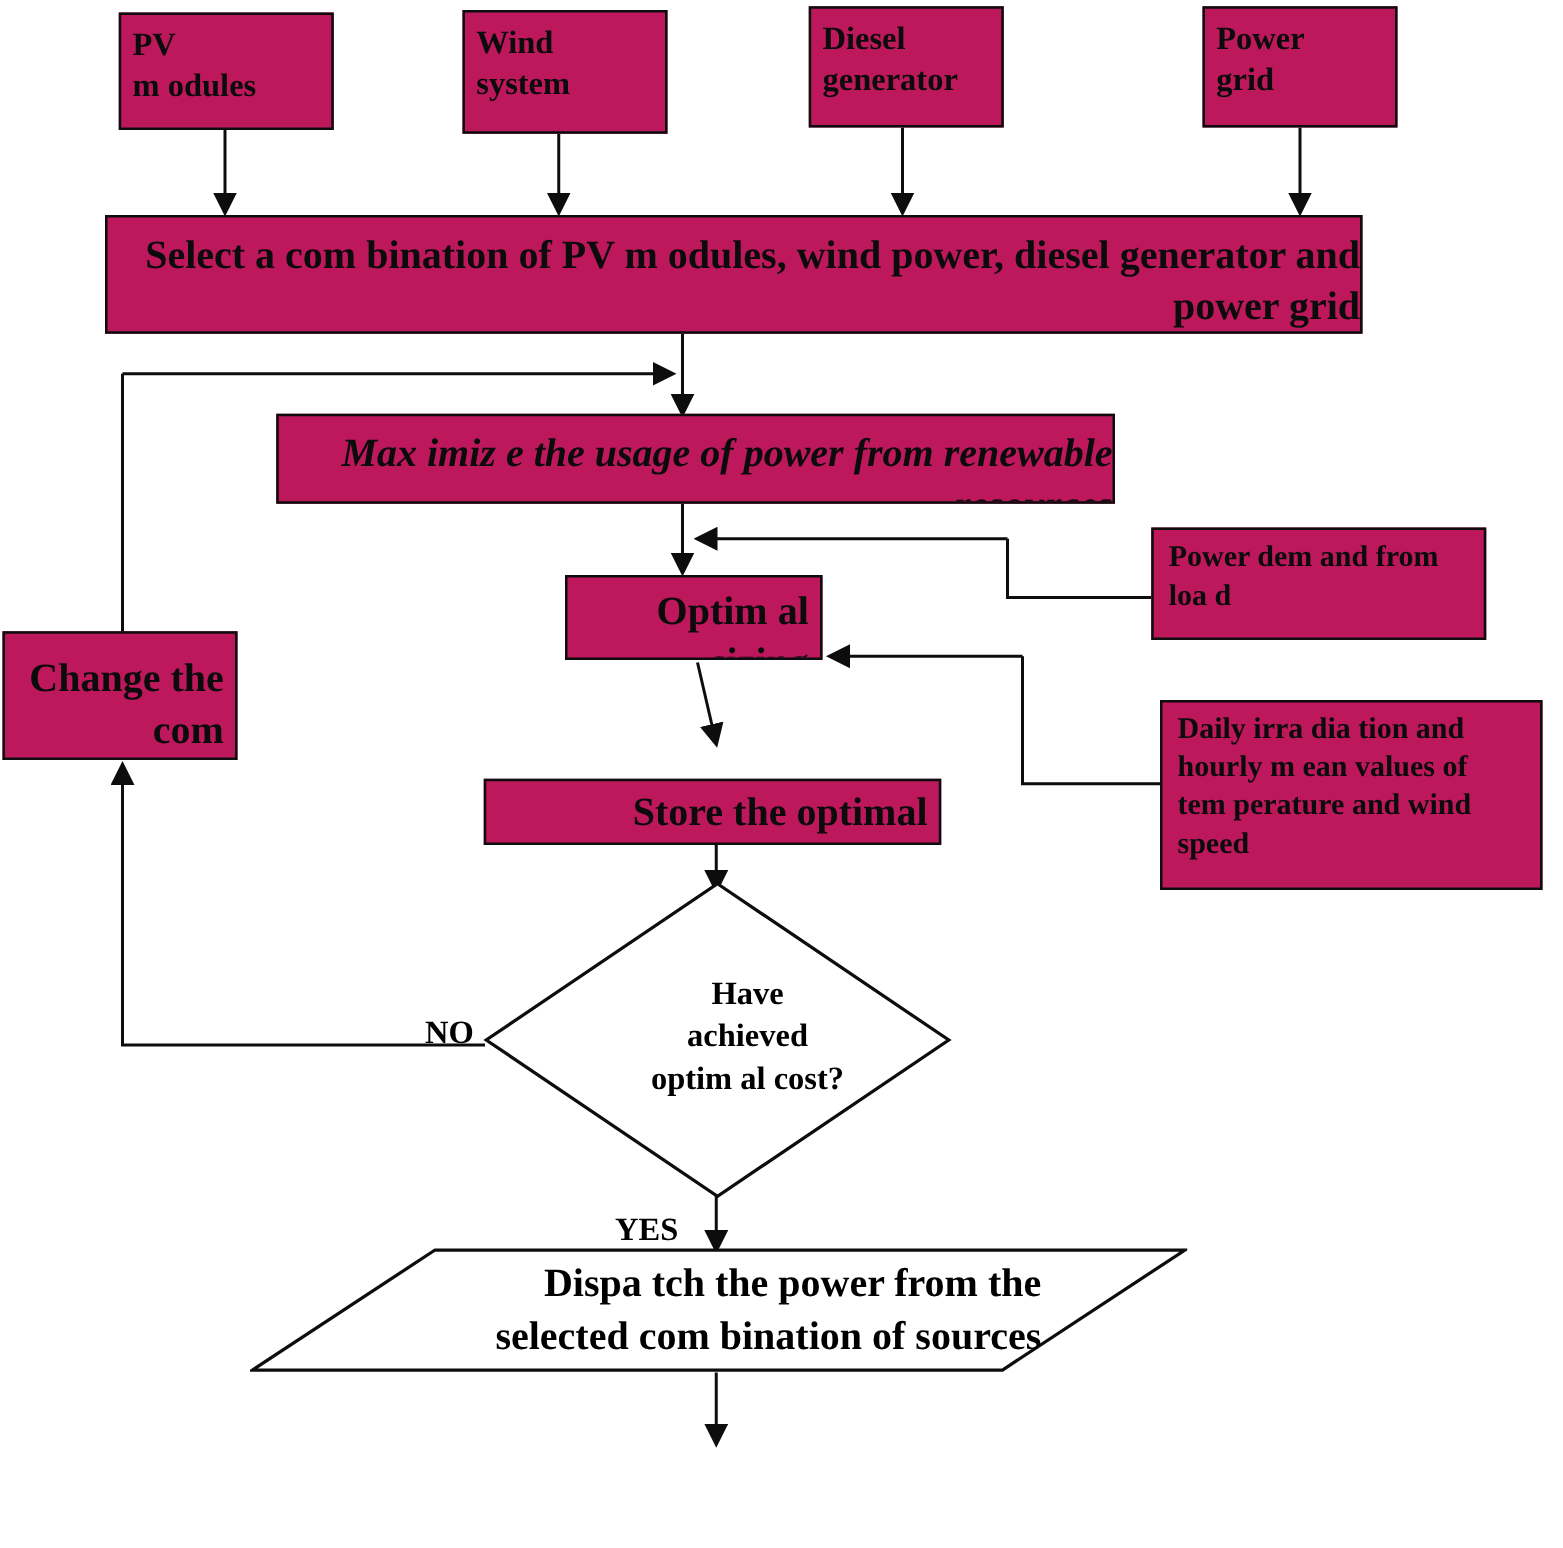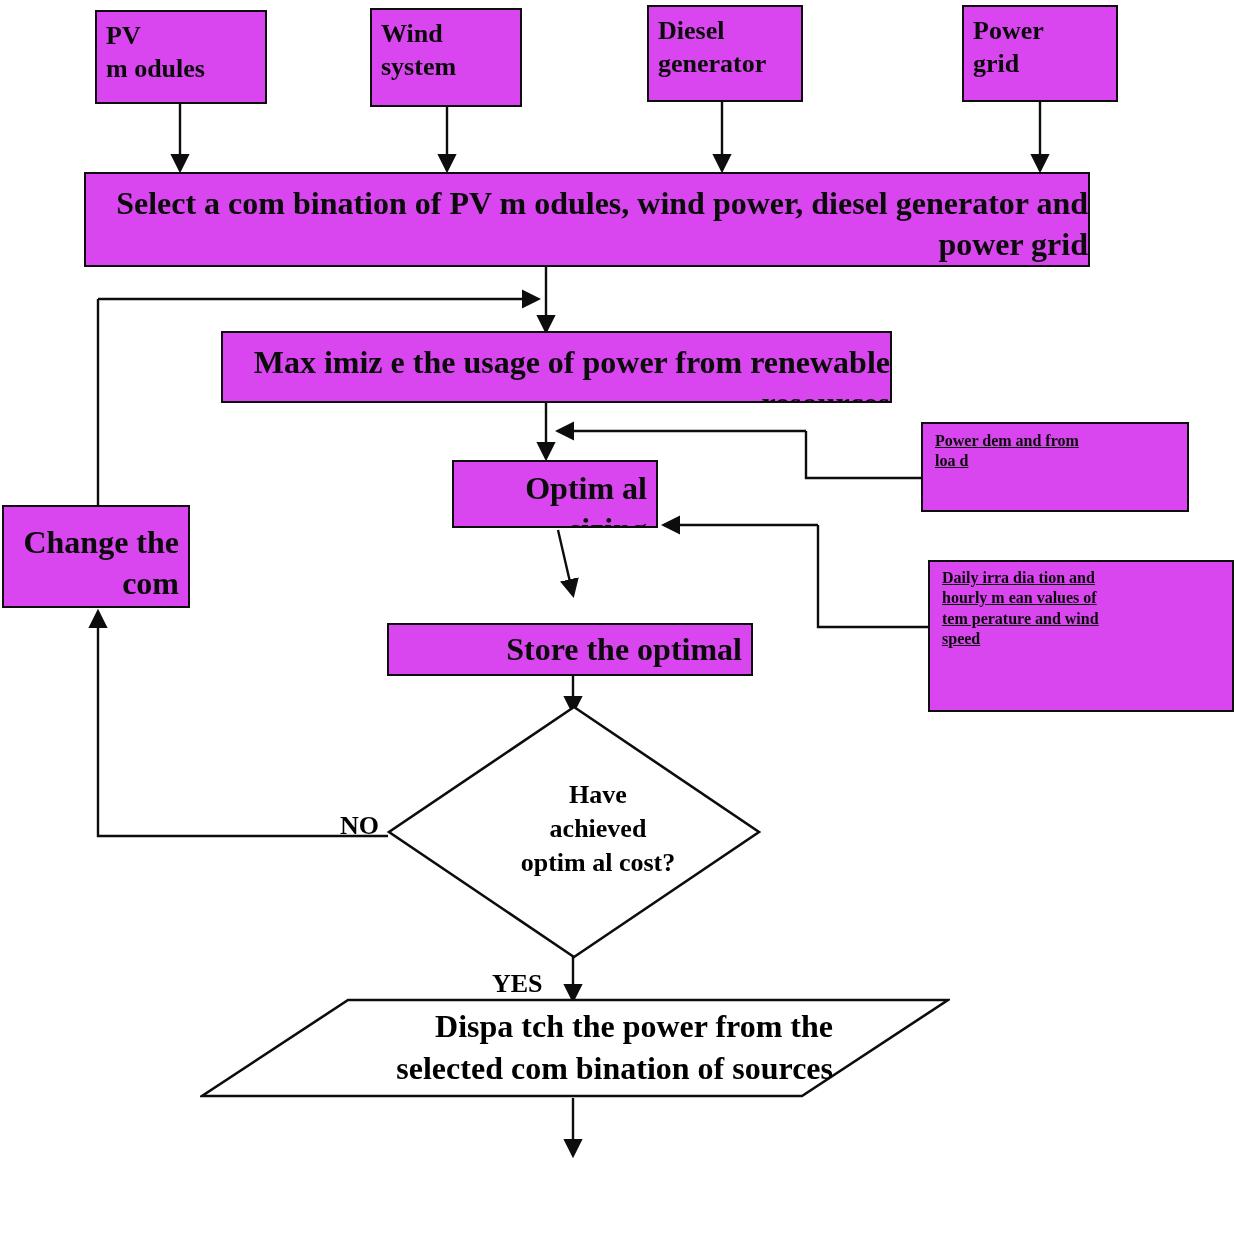--- a/index.html
+++ b/index.html
@@ -22,34 +22,34 @@
     position: absolute;
     left: 0;
     top: 0;
     width: 1250px;
     height: 1238px;
     pointer-events: none;
   }
   .node {
     position: absolute;
     box-sizing: border-box;
-    background: #d946ef;
+    background: #be185d;
     border: 2px solid #0d0d0d;
     font-weight: bold;
     line-height: 1.28;
     color: #0b0b0b;
   }
   .node .txt {
     display: block;
     padding: 6px 9px 0 9px;
     white-space: pre-line;
   }
   .source-box .txt { padding-top: 7px; }
   .wide-proc .txt { padding: 9px 0 0 14px; }
-  .center-proc .txt { padding: 9px 0 0 18px; }
+  .center-proc .txt { padding: 9px 0 0 18px; font-style: italic; }
   .clip { overflow: hidden; }
   .diamond-wrap {
     position: absolute;
   }
   .diamond-label {
     position: absolute;
     font-weight: bold;
     line-height: 1.3;
     white-space: pre-line;
   }
@@ -66,21 +66,21 @@
     white-space: pre-line;
   }
   .term-wrap { position: absolute; }
   .term-label {
     position: absolute;
     font-weight: bold;
     text-align: center;
   }
   .f26 { font-size: 26px; }
   .f25 { font-size: 32px; text-align: right; }
-  .f24 { font-size: 16px; text-decoration: underline; }
+  .f24 { font-size: 24px; }
 </style>
 </head>
 <body>
 
 <div id="canvas">
 
   <svg id="wires" viewBox="0 0 1250 1238" xmlns="http://www.w3.org/2000/svg">
     <defs>
       <marker id="arrow" viewBox="0 0 12 12" refX="10" refY="6" markerWidth="8" markerHeight="8" orient="auto-start-reverse">
         <path d="M 0 0 L 12 6 L 0 12 z" fill="#0d0d0d"></path>
@@ -113,21 +113,21 @@
       <path d="M 921 478 L 806 478 L 806 431"></path>
       <path d="M 928 627 L 818 627 L 818 525"></path>
     </g>
   </svg>
 
   <div class="node source-box clip" style="left:95px; top:10px; width:172px; height:94px;">
     <span class="txt f26">PV
 m odules</span>
   </div>
 
-  <div class="node source-box clip" style="left:370px; top:8px; width:152px; height:99px;">
+  <div class="node source-box clip" style="left:370px; top:8px; width:164px; height:99px;">
     <span class="txt f26">Wind
 system</span>
   </div>
 
   <div class="node source-box clip" style="left:647px; top:5px; width:156px; height:97px;">
     <span class="txt f26">Diesel
 generator</span>
   </div>
 
   <div class="node source-box clip" style="left:962px; top:5px; width:156px; height:97px;">

